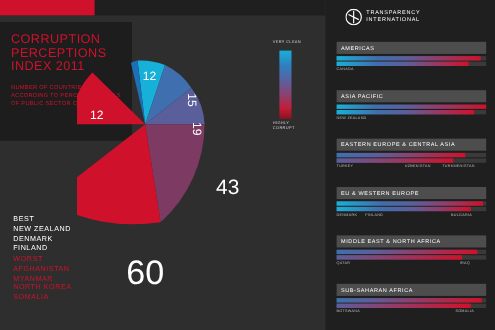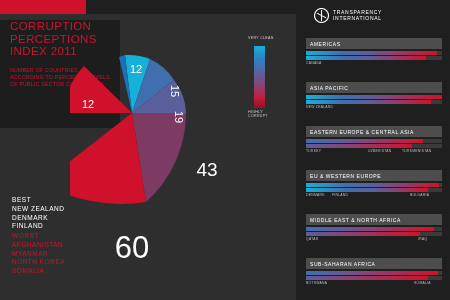--- a/index.html
+++ b/index.html
@@ -9,21 +9,21 @@
     font-family:"Liberation Sans", sans-serif;
     color:#ffffff;
   }
   #wrap{position:relative;width:450px;height:300px;}
 
   
   #left{position:absolute;left:0;top:0;width:296px;height:300px;background:#2e2e2e;overflow:hidden;}
   #topbar{position:absolute;left:0;top:0;width:296px;height:14px;background:#1f1f1f;}
   #redtab{position:absolute;left:0;top:0;width:86px;height:14px;background:#d0112b;}
 
-  #titlebox{position:absolute;left:0;top:20px;width:120px;height:108px;background:#1d1d1d;padding:0 10px;box-sizing:border-box;}
+  #titlebox{position:absolute;left:0;top:20px;width:120px;height:108px;background:#1d1d1d;padding:10px 10px;box-sizing:border-box;}
   #title{
     color:#d0112b;font-size:11.5px;line-height:12.5px;letter-spacing:.4px;
     font-weight:400;
   }
   #subtitle{
     margin-top:9px;color:#d0112b;font-size:5.2px;line-height:7.2px;letter-spacing:.25px;
   }
 
   #bestbox{position:absolute;left:12px;top:196px;width:120px;}
   .grp-head{font-size:6.5px;letter-spacing:.6px;color:#ffffff;margin-bottom:2px;}

